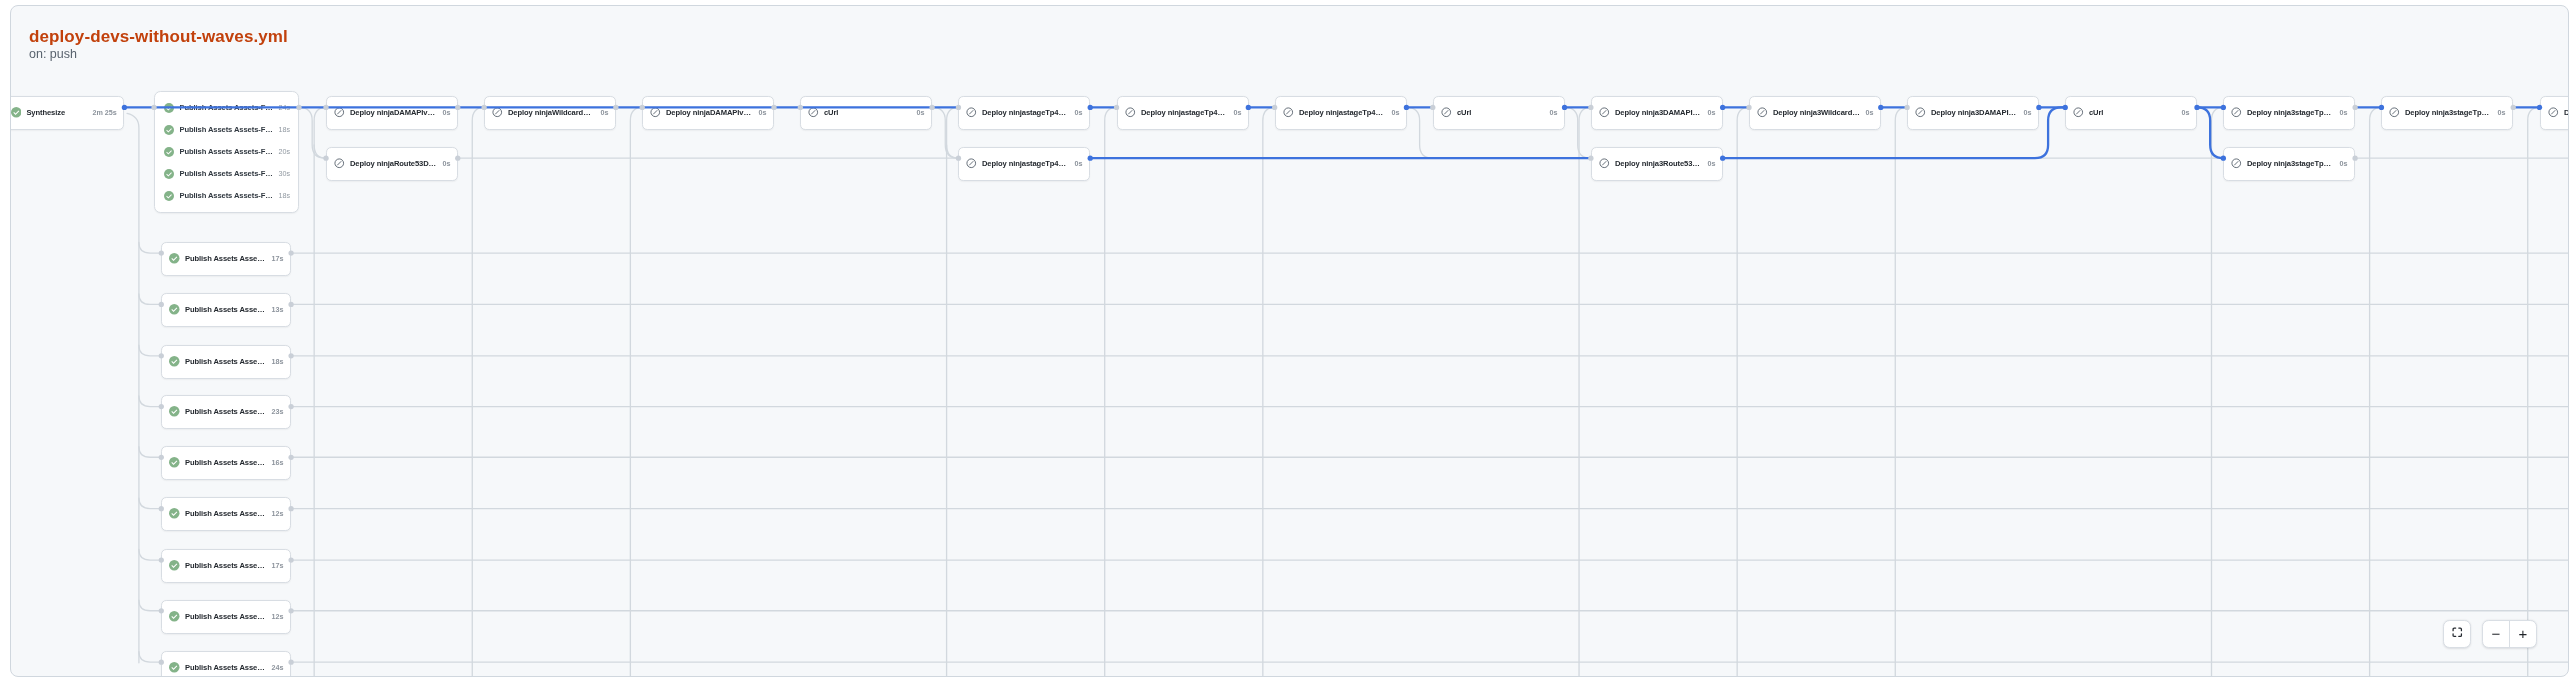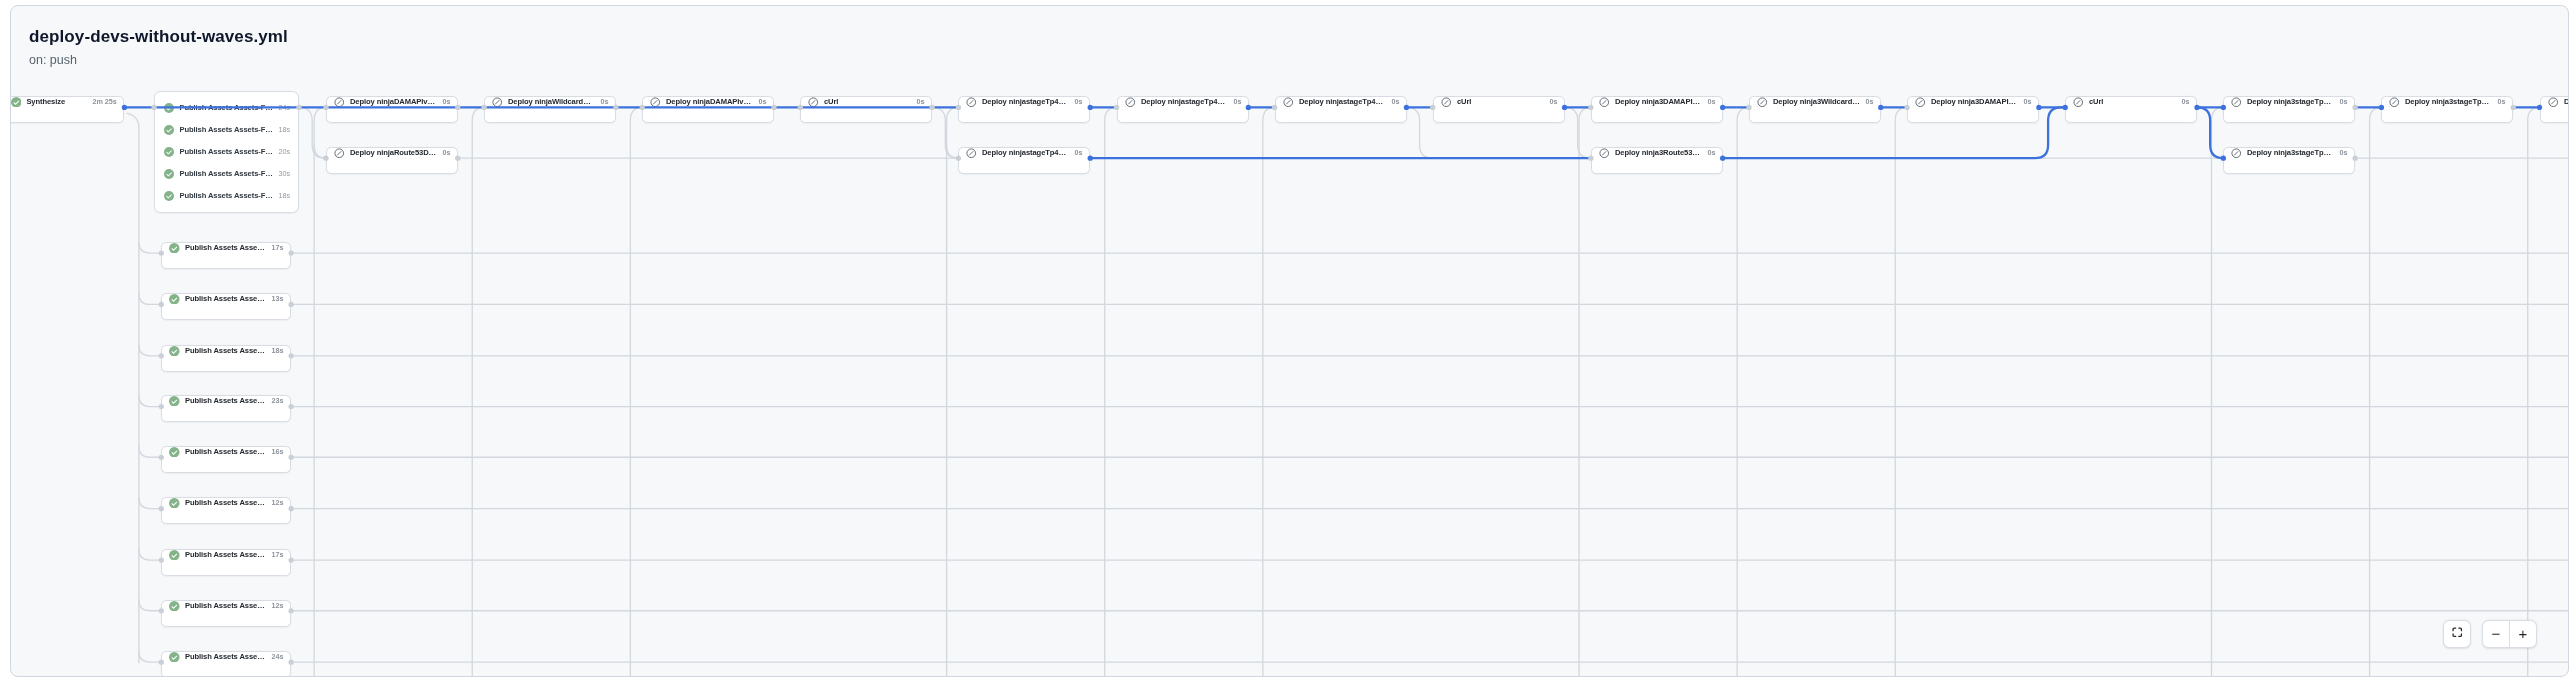--- a/index.html
+++ b/index.html
@@ -5,29 +5,29 @@
   html,body{margin:0;padding:0;}
   body{
     width:2576px;height:684px;position:relative;background:#ffffff;
     font-family:"Liberation Sans", sans-serif;overflow:hidden;
   }
   .panel{
     position:absolute;left:10px;top:4.6px;width:2557px;height:670px;
     background:#f6f8fa;border:0.7px solid #d0d7de;border-radius:8px;overflow:hidden;
   }
   .hdr{position:absolute;left:18px;top:21px;z-index:4;}
-  .hdr h1{margin:0;font-size:17px;font-weight:700;color:#0f172a;letter-spacing:0.1px;}
-  .hdr .trigger{margin-top:6px;font-size:12.5px;font-weight:400;color:#59636e;}
+  .hdr h1{margin:0;font-size:17px;font-weight:700;color:#c2410c;letter-spacing:0.1px;}
+  .hdr .trigger{font-size:12.5px;font-weight:400;color:#59636e;}
   svg.edges{position:absolute;left:0;top:0;width:2557px;height:670px;pointer-events:none;}
   #edges-under{z-index:1;}
   #edges-over{z-index:3;}
   .node{
-    position:absolute;height:27px;background:#ffffff;border:0.7px solid #d8dde3;
+    position:absolute;height:34px;background:#ffffff;border:0.7px solid #d8dde3;
     border-radius:5.3px;box-shadow:0 0.7px 1.3px rgba(31,35,40,.05);
-    display:flex;padding:0 6.6px 0 7.2px;box-sizing:border-box;z-index:2;
+    display:flex;align-items:center;padding:0 6.6px 0 7.2px;box-sizing:border-box;z-index:2;
     cursor:pointer;
   }
   .node .nicon{width:10.5px;height:10.5px;margin-right:5.3px;flex:0 0 10.5px;display:block;}
   .node .nicon svg{display:block;}
   .node .lbl{
     flex:1 1 auto;font-size:7.6px;font-weight:600;color:#24292f;
     white-space:nowrap;overflow:hidden;text-overflow:ellipsis;letter-spacing:-0.1px;
   }
   .node .dur{flex:0 0 auto;font-size:7.2px;font-weight:700;color:#8c939c;margin-left:5.3px;}
   .group-card{

